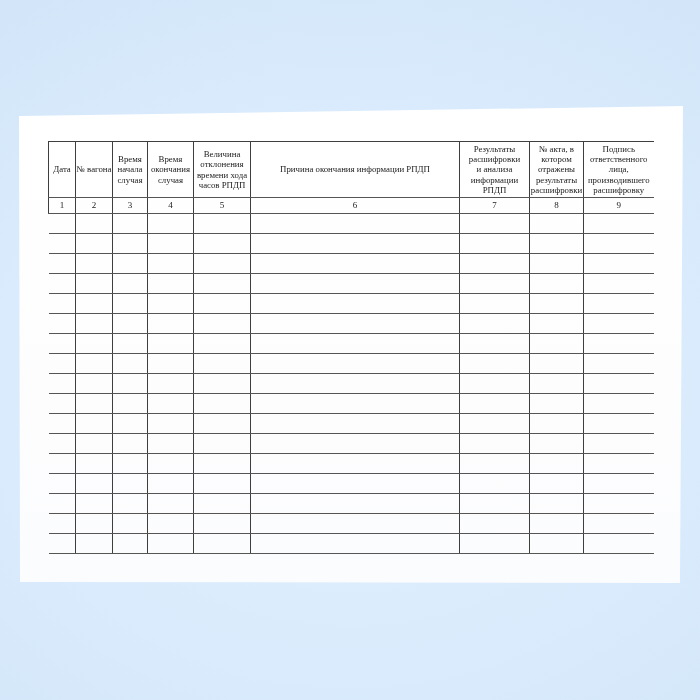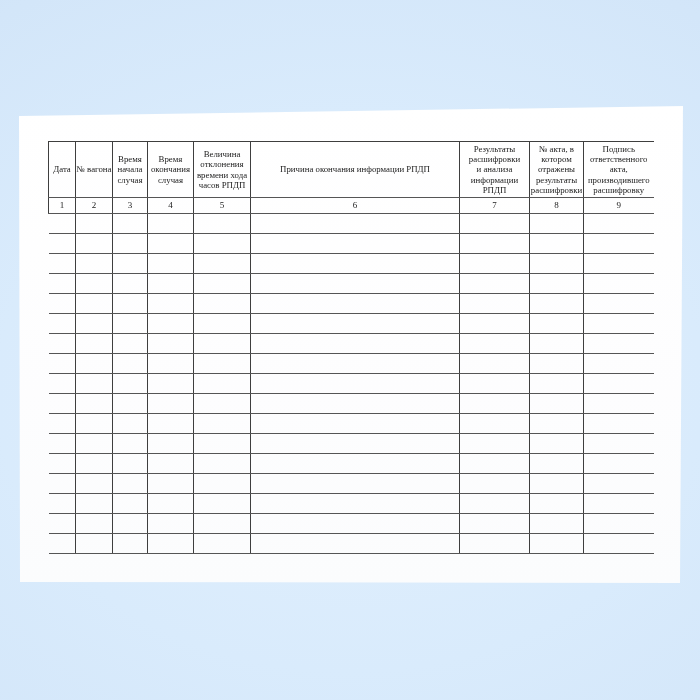--- a/index.html
+++ b/index.html
@@ -115,21 +115,21 @@
 и анализа
 информации
 РПДП</th>
             <th>№ акта, в
 котором
 отражены
 результаты
 расшифровки</th>
             <th>Подпись
 ответственного
-акта,
+лица,
 производившего
 расшифровку</th>
           </tr>
         <tr class="number-row">
             <th>1</th>
             <th>2</th>
             <th>3</th>
             <th>4</th>
             <th>5</th>
             <th>6</th>

